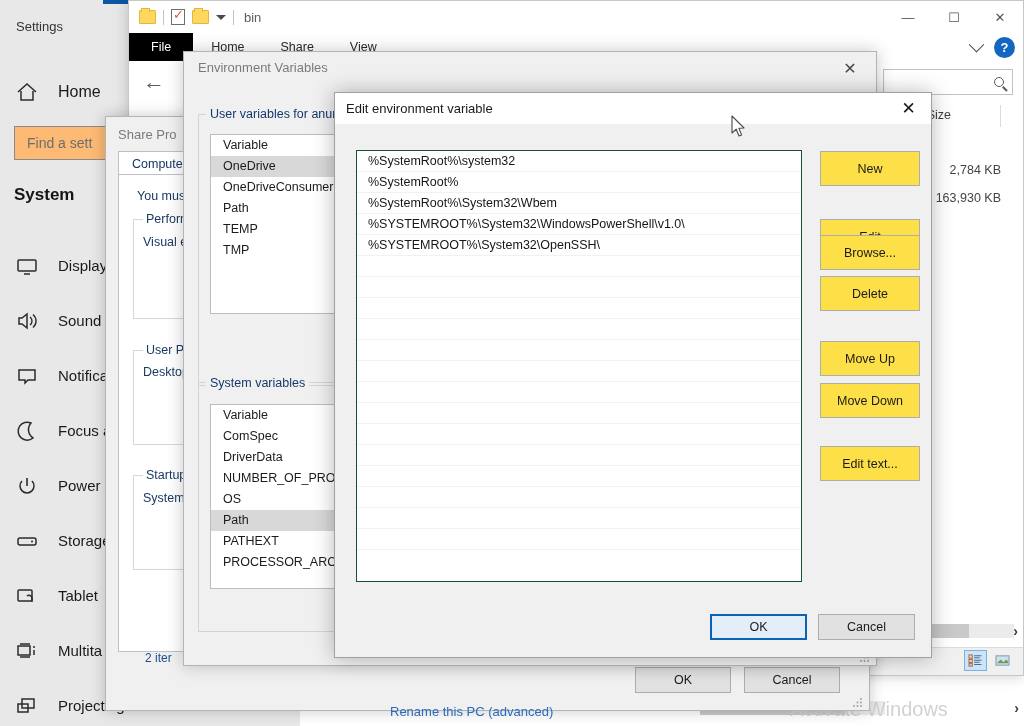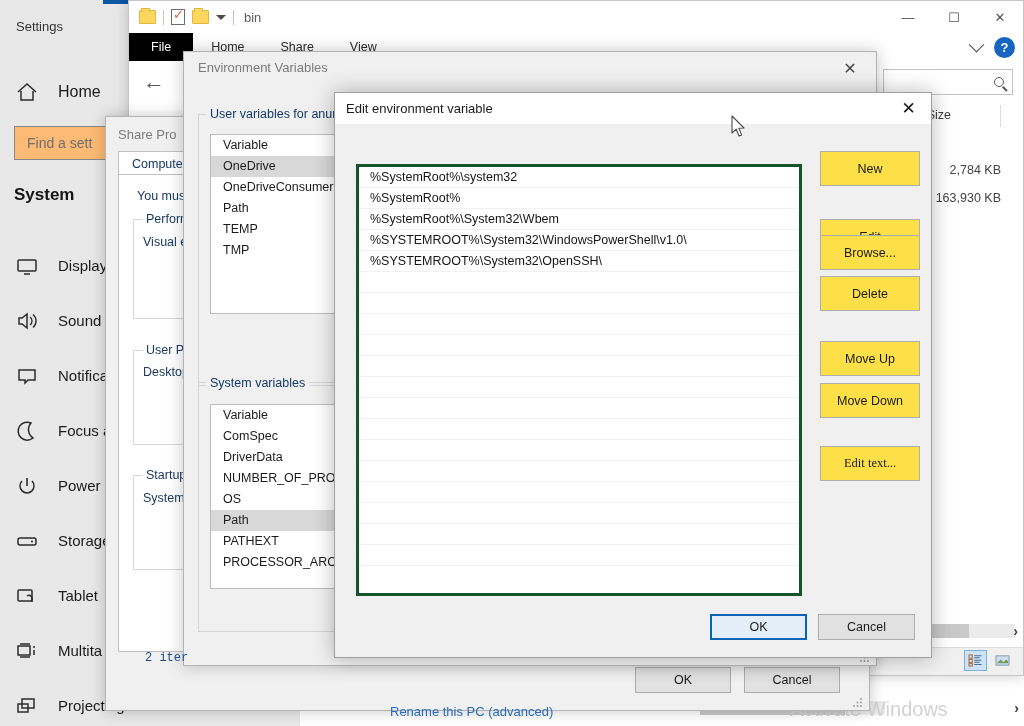--- a/index.html
+++ b/index.html
@@ -278,21 +278,21 @@
   .edit-title {
     position: absolute; left: 11px; top: 8px; font-size: 13px; color: #1a1a1a;
   }
   .edit-close {
     position: absolute; right: 0; top: 0; width: 45px; height: 31px;
     display: flex; align-items: center; justify-content: center;
     font-size: 17px; color: #1a1a1a;
   }
   .path-list {
     position: absolute; left: 21px; top: 57px; width: 446px; height: 432px;
-    background: #ffffff; border: 3px solid #14532d; margin-top: 14px;
+    background: #ffffff; border: 1px solid #14532d;
   }
   .path-row {
     height: 21px; line-height: 21px; padding-left: 11px;
     font-size: 12.5px; color: #161616; white-space: nowrap;
     border-bottom: 1px solid #f1f1f1;
   }
   .path-row.empty { border-bottom: 1px solid #f1f1f1; }
   .side-btn {
     position: absolute; left: 485px; width: 100px; height: 35px;
     background: #fde047; border: 1px solid #adadad;
@@ -591,27 +591,27 @@
       <div class="path-row empty"></div>
       <div class="path-row empty"></div>
     </div>
 
     <div class="side-btn" style="top:58px;">New</div>
     <div class="side-btn" style="top:104px;margin-top:22px;">Edit</div>
     <div class="side-btn" style="top:142px;">Browse...</div>
     <div class="side-btn" style="top:183px;">Delete</div>
     <div class="side-btn" style="top:248px;">Move Up</div>
     <div class="side-btn" style="top:290px;">Move Down</div>
-    <div class="side-btn" style="top:353px;font-family:Liberation Serif, serif;">Edit text...</div>
+    <div class="side-btn" style="top:353px;">Edit text...</div>
 
     <div class="ed-ok">OK</div>
     <div class="ed-cancel">Cancel</div>
   </div>
 
   <div class="cursor">
     <svg viewBox="0 0 16 24" width="16" height="24">
       <path d="M2 1 L2 18 L6.2 14.2 L9 21 L11.6 19.9 L8.9 13.3 L14 13 Z" fill="#ffffff" stroke="#4a4a4a" stroke-width="1.1" stroke-linejoin="round"></path>
     </svg>
   </div>
 
-  <div class="status-text" style="position:absolute; left:145px; top:651px;font-family:Liberation Mono, monospace;">2 iter</div>
+  <div class="status-text" style="position:absolute; left:145px; top:651px;">2 iter</div>
 
 </div>
 
 </body></html>

